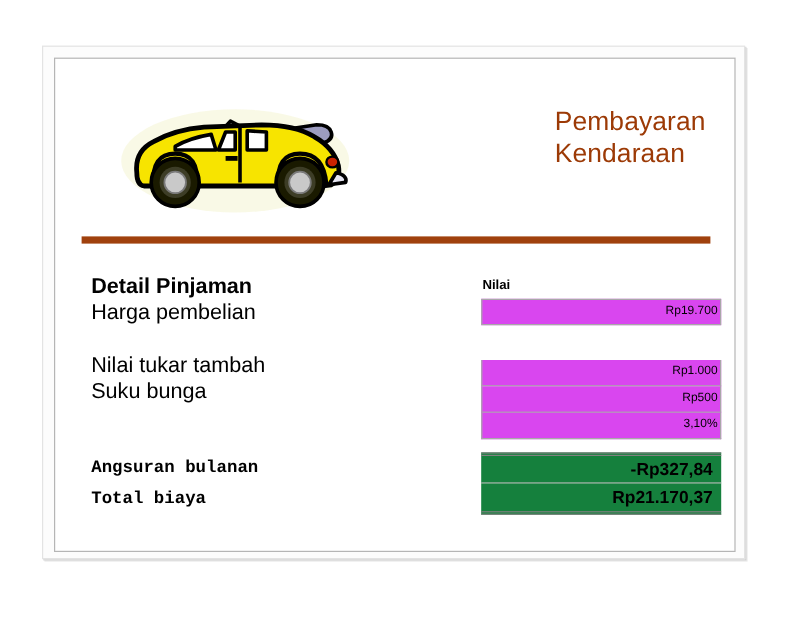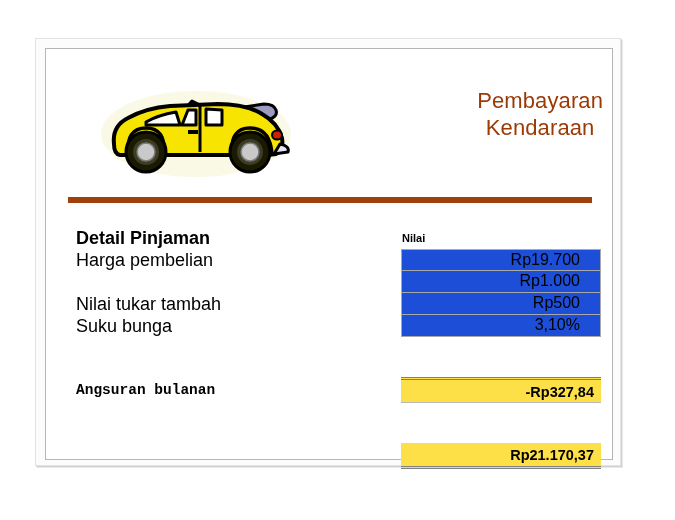--- a/index.html
+++ b/index.html
@@ -50,23 +50,23 @@
     position: absolute;
     left: 50px;
     top: 33px;
     width: 200px;
     height: 98px;
   }
   #car-illustration svg { display: block; }
 
   #title-block {
     position: absolute;
-    right: 9px;
+    right: 24px;
     top: 38px;
-    text-align: center;
+    text-align: left;
     color: #9C3A06;
     font-size: 22px;
     line-height: 27px;
     letter-spacing: 0.1px;
   }
   #title-block .tline { display: block; white-space: nowrap; }
 
   
   #divider {
     position: absolute;
@@ -110,31 +110,31 @@
     color: #000000;
   }
 
   .tcell {
     position: absolute;
     left: 355px;
     top: 0;
     width: 200px;
     height: 22px;
     box-sizing: border-box;
-    background: #1d4ed8;
+    background: #d946ef;
     border: 1px solid #a8a8a8;
     text-align: right;
-    padding-right: 20px;
-    font-size: 16px;
+    padding-right: 2px;
+    font-size: 10px;
     line-height: 20px;
     color: #000000;
     white-space: nowrap;
   }
   
-  .trow.cellrow + .trow.cellrow .tcell { border-top: none; }
+  .trow.cellrow + .trow.cellrow .tcell { border-top: none; margin-top: 29px; }
 
   
   #summary {
     position: absolute;
     left: 0;
     top: 328px;
     width: 100%;
   }
   .srow {
     position: relative;
@@ -151,21 +151,21 @@
     white-space: nowrap;
     font-family: Liberation Mono, monospace;
   }
   .scell {
     position: absolute;
     left: 355px;
     top: 0;
     width: 200px;
     height: 26px;
     box-sizing: border-box;
-    background: #fde047;
+    background: #15803d;
     text-align: right;
     padding-right: 7px;
     font-size: 14.5px;
     line-height: 26px;
     font-weight: bold;
     color: #000000;
     white-space: nowrap;
   }
   
   #summary .srow:first-child .scell {
@@ -175,21 +175,20 @@
   #summary .srow:first-child .scell::after {
     content: "";
     position: absolute;
     left: 0; right: 0; bottom: 0;
     height: 1px;
     background: #b9b9b9;
   }
   #summary .srow:last-child .scell {
     border-bottom: 3px double #808080;
     line-height: 24px;
-    margin-top: 40px;
   }
 </style>
 </head>
 <body>
 
 <div id="frame-outer"></div>
 
 <div id="card">
 
   <div id="header">
@@ -281,17 +280,18 @@
     </div>
 
   </div>
 
   <div id="summary">
     <div class="srow">
       <span class="slabel">Angsuran bulanan</span>
       <span class="scell">-Rp327,84</span>
     </div>
     <div class="srow">
+      <span class="slabel">Total biaya</span>
       <span class="scell">Rp21.170,37</span>
     </div>
   </div>
 
 </div>
 
 </body></html>

